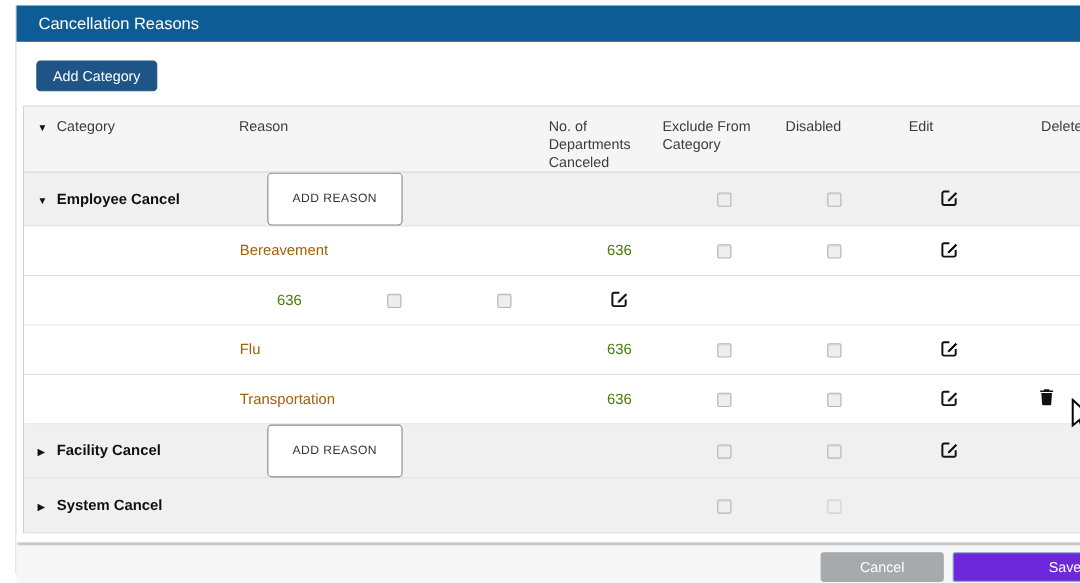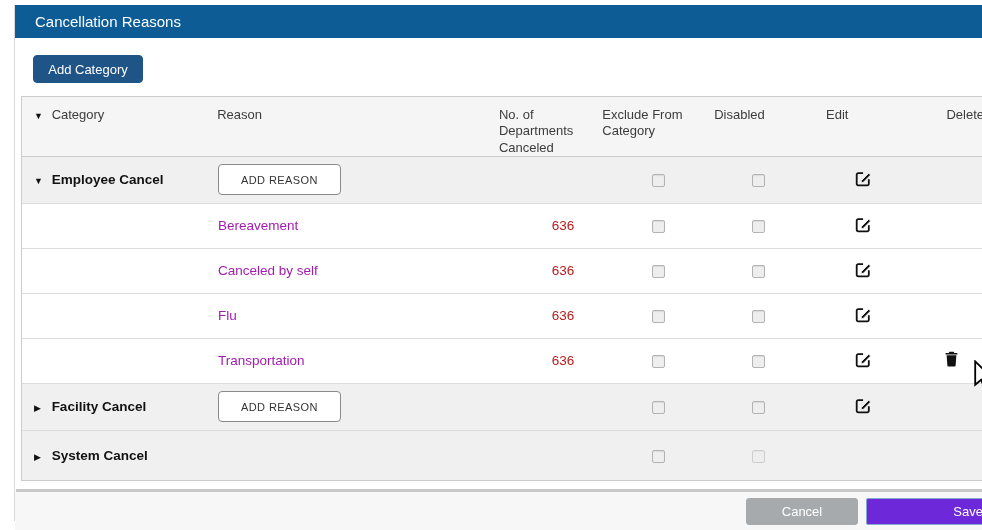--- a/index.html
+++ b/index.html
@@ -22,25 +22,25 @@
   .row-reason  { background:#fff; min-height:45px; }
   .c-cat   { width:196px; padding-left:12px; }
   .c-reason{ width:300px; }
   .c-depts { width:90px;  text-align:center; }
   .c-excl  { width:100px; text-align:center; }
   .c-dis   { width:100px; text-align:center; }
   .c-edit  { width:110px; text-align:center; }
   .c-del   { flex:1; text-align:center; position:relative; }
   .caret { display:inline-block; font-size:9px; color:#111; width:14px; }
   .cat-label { font-weight:bold; color:#111; font-size:13.5px; }
-  .reason-label { font-size:13.5px; color:#a21caf; }
-  .link { color:#b91c1c; text-decoration:none; cursor:pointer; font-size:13.5px; }
+  .reason-label { font-size:13.5px; color:#a16207; }
+  .link { color:#4d7c0f; text-decoration:none; cursor:pointer; font-size:13.5px; }
   .btn-add-reason { background:#fff; border:1px solid #8a8a8a; border-radius:4px; color:#333;
-              font-size:11px; letter-spacing:.4px; padding:8px 22px; min-width:112px; height:31px;
-              cursor:pointer; font-family:"Liberation Sans", sans-serif; }
+              font-size:11px; letter-spacing:.4px; padding:8px 22px; min-width:112px; height:48px;
+              cursor:pointer; font-family:"Liberation Sans", sans-serif;margin-left:25px; }
   .cb { display:inline-block; width:13px; height:13px; border:1px solid #b3b3b3; border-radius:2px;
         background:#eee; box-shadow:inset 0 1px 1px rgba(0,0,0,.08); vertical-align:middle; }
   .cb-faded { opacity:.55; }
   .icon-btn { display:inline-block; line-height:0; cursor:pointer; }
   .hdr-multiline { line-height:1.25; text-align:left; }
   .gap { height:8px; background:#fff; }
   .divider { height:3px; background:#c9c9c9; margin:0 1px; }
   .footer { background:#f7f7f7; height:40px; border-bottom:1px solid #e2e2e2;
             display:flex; align-items:center; justify-content:flex-end; gap:8px; padding-right:2px; }
   .btn-cancel { background:#a6aaad; border:1px solid #a6aaad; color:#fff; width:112px; height:27px;
@@ -127,21 +127,20 @@
                 <path d="M13 8.7 V13 a1.4 1.4 0 0 1-1.4 1.4 H3 A1.4 1.4 0 0 1 1.6 13 V4.4 A1.4 1.4 0 0 1 3 3 h4.6" fill="none" stroke="#111" stroke-width="1.7"></path>
                 <path d="M6.2 9.8 L12.9 3.1 L14.6 4.8 L7.9 11.5 L5.7 12 Z" fill="#111" stroke="#fff" stroke-width="0.7"></path>
               </svg>
           </span>
         </div>
         <div class="c-del"></div>
       </div>
 
       <div class="row row-reason">
         <div class="c-cat"></div>
-        <div class="c-reason"><span class="reason-label">Canceled by self</span></div>
         <div class="c-depts"><a class="link">636</a></div>
         <div class="c-excl"><span class="cb"></span></div>
         <div class="c-dis"><span class="cb"></span></div>
         <div class="c-edit">
           <span class="icon-btn">
             <svg width="17" height="17" viewBox="0 0 16 16">
                 <path d="M13 8.7 V13 a1.4 1.4 0 0 1-1.4 1.4 H3 A1.4 1.4 0 0 1 1.6 13 V4.4 A1.4 1.4 0 0 1 3 3 h4.6" fill="none" stroke="#111" stroke-width="1.7"></path>
                 <path d="M6.2 9.8 L12.9 3.1 L14.6 4.8 L7.9 11.5 L5.7 12 Z" fill="#111" stroke="#fff" stroke-width="0.7"></path>
               </svg>
           </span>

